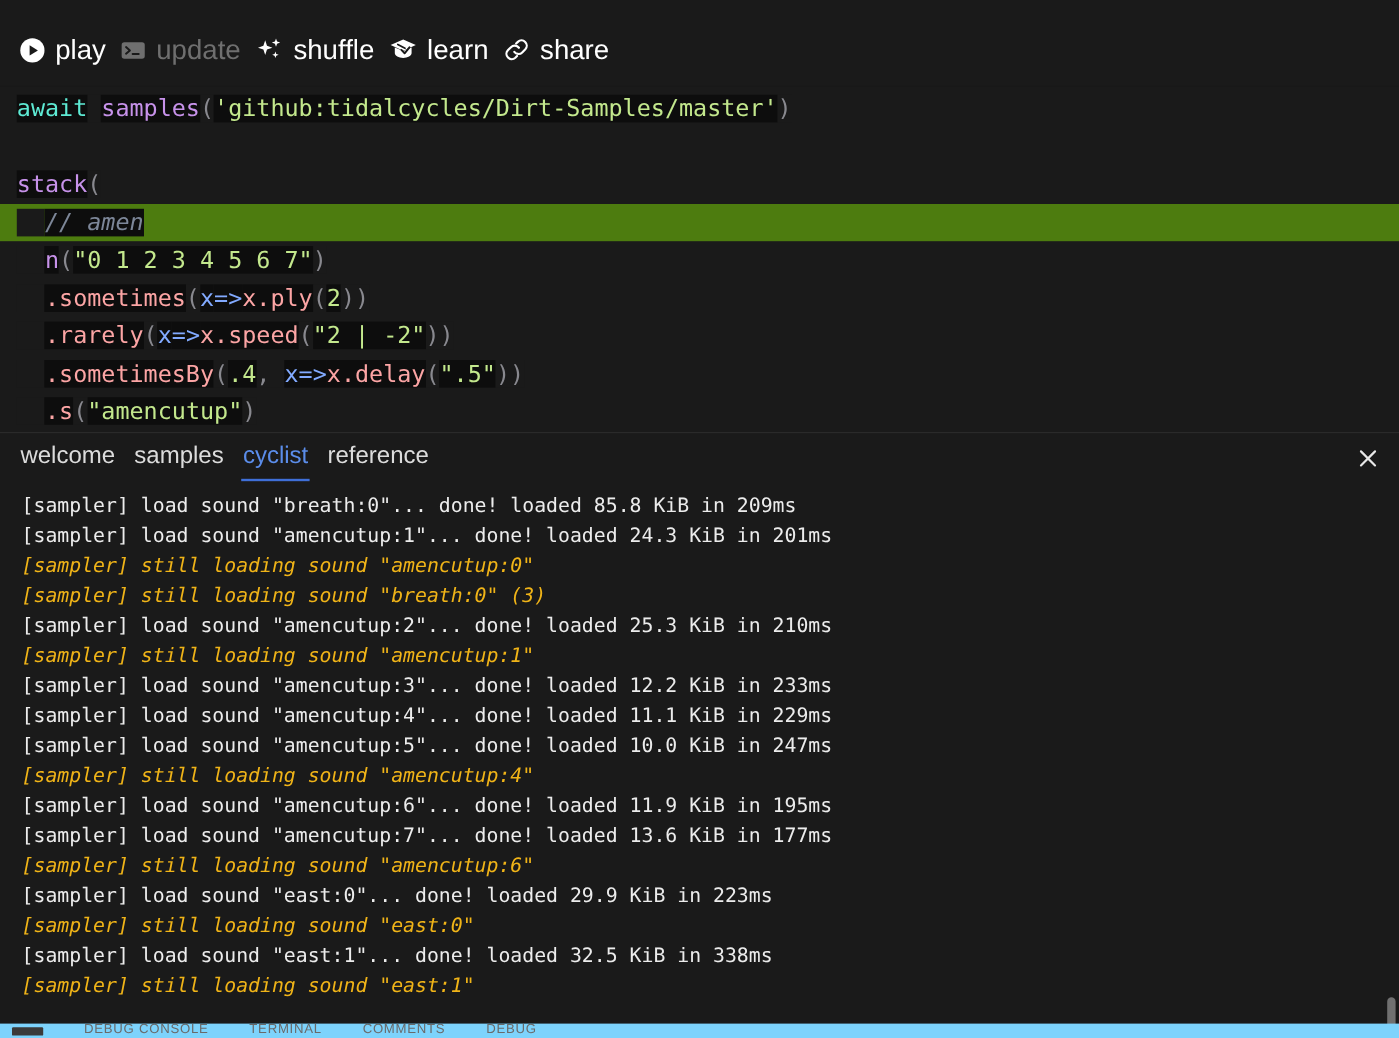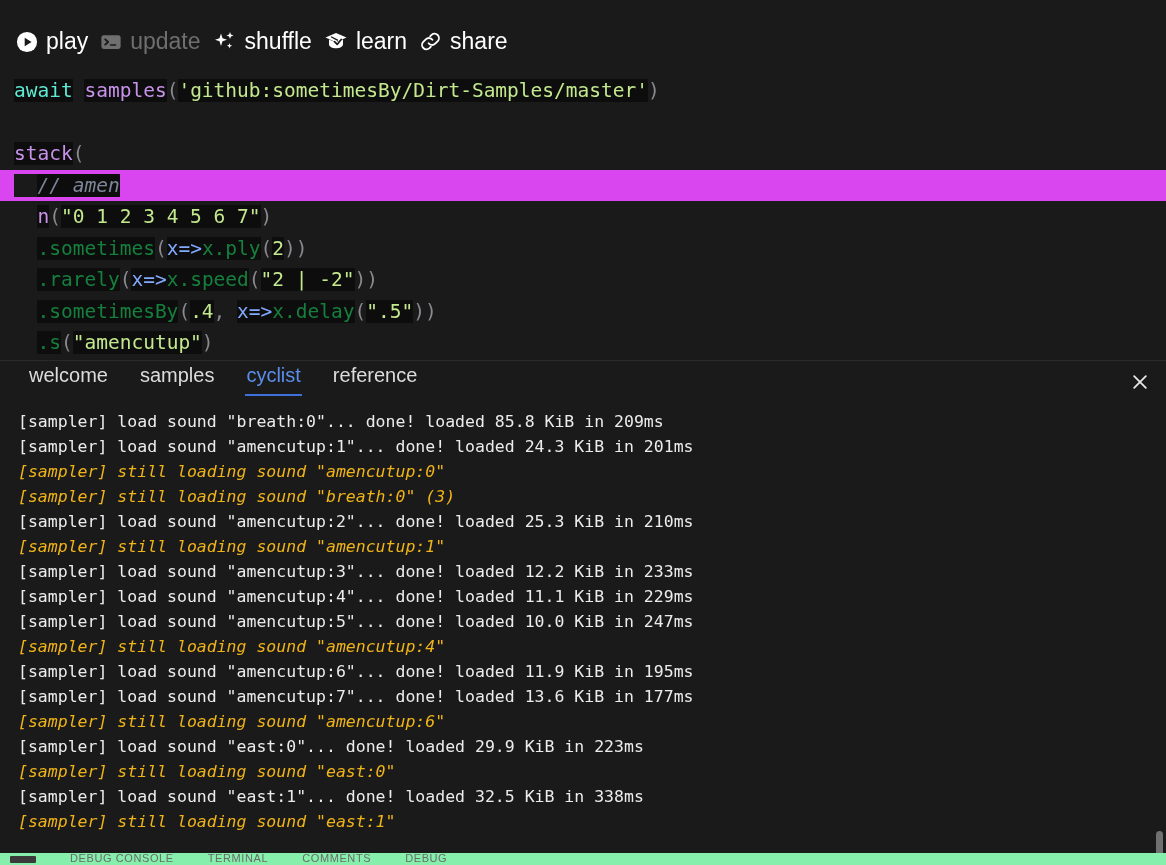--- a/index.html
+++ b/index.html
@@ -95,50 +95,50 @@
     font-size: 19.5px;
     line-height: 31.5px;
     padding-top: 3px;
   }
   .line {
     position: relative;
     height: 31.5px;
     white-space: pre;
     padding-left: 14px;
   }
-  .line.active { background: #d946ef; }
+  .line.active { background: #4d7c0f; }
   .tok { background: #0d0d0d; }
   .c-kw   { color: #5eead4; }
   .c-fn   { color: #c792ea; }
   .c-str  { color: #c3e88d; }
   .c-num  { color: #c3e88d; }
   .c-punc { color: #89898f; background: #1a1a1a; }
   .c-op   { color: #82aaff; }
   .c-var  { color: #82aaff; }
   .c-com  { color: #7d8799; font-style: italic; }
-  .c-meth { color: #15803d; margin-top: 36px; }
+  .c-meth { color: #fca5a5; margin-top: 36px; }
 
   
   .console {
     position: absolute;
     left: 0;
     top: 360px;
     width: 1166px;
     height: 497px;
     background: #1a1a1a;
     border-top: 1px solid #2a2a2a;
     overflow: hidden;
   }
   .console-head {
     position: relative;
     height: 44px;
     display: flex;
-    align-items: flex-start;
-    padding-left: 28px;
-    gap: 30px;
+    align-items: center;
+    padding-left: 16px;
+    gap: 14px;
   }
   .tab {
     color: #dcdcdc;
     font-size: 20px;
     line-height: 1;
     background: none;
     border: none;
     padding: 4px 1px 9px 1px;
     cursor: pointer;
     font-family: "Liberation Sans", sans-serif;
@@ -185,21 +185,21 @@
     background: #707070;
     border-radius: 4px;
   }
 
   
   .vscode-bar {
     position: absolute;
     left: 0; bottom: 0;
     width: 1166px;
     height: 12px;
-    background: #86efac;
+    background: #7dd3fc;
     display: flex;
     align-items: flex-start;
     gap: 34px;
     padding-left: 10px;
     overflow: hidden;
     font-family: "Liberation Sans", sans-serif;
     font-size: 11px;
     letter-spacing: 0.6px;
     color: #6a6a6a;
   }
@@ -272,21 +272,21 @@
             <path d="M14 10.2 a4.6 4.6 0 0 0 -6.9 -.5 l-2.7 2.7 a4.6 4.6 0 0 0 6.5 6.5 l1.5 -1.5" fill="none" stroke="#ffffff" stroke-width="1.9" stroke-linecap="round"></path>
           </svg>
         </span>
         <span>share</span>
       </button>
 
     </div>
   </div>
 
   <div class="editor" id="editor">
-      <div class="line"><span class="c-kw tok">await</span><span class="c-punc"> </span><span class="c-fn tok">samples</span><span class="c-punc tok">(</span><span class="c-str tok">'github:sometimesBy/Dirt-Samples/master'</span><span class="c-punc">)</span></div>
+      <div class="line"><span class="c-kw tok">await</span><span class="c-punc"> </span><span class="c-fn tok">samples</span><span class="c-punc tok">(</span><span class="c-str tok">'github:tidalcycles/Dirt-Samples/master'</span><span class="c-punc">)</span></div>
       <div class="line">&nbsp;</div>
       <div class="line"><span class="c-fn tok">stack</span><span class="c-punc tok">(</span></div>
       <div class="line active"><span class="c-punc">  </span><span class="c-com tok">// amen</span></div>
       <div class="line"><span class="c-punc">  </span><span class="c-fn tok">n</span><span class="c-punc tok">(</span><span class="c-str tok">"0 1 2 3 4 5 6 7"</span><span class="c-punc">)</span></div>
       <div class="line"><span class="c-punc">  </span><span class="c-meth tok">.sometimes</span><span class="c-punc tok">(</span><span class="c-var tok">x</span><span class="c-op tok">=&gt;</span><span class="c-meth tok">x.ply</span><span class="c-punc tok">(</span><span class="c-num tok">2</span><span class="c-punc tok">))</span></div>
       <div class="line"><span class="c-punc">  </span><span class="c-meth tok">.rarely</span><span class="c-punc tok">(</span><span class="c-var tok">x</span><span class="c-op tok">=&gt;</span><span class="c-meth tok">x.speed</span><span class="c-punc tok">(</span><span class="c-str tok">"2 | -2"</span><span class="c-punc tok">))</span></div>
       <div class="line"><span class="c-punc">  </span><span class="c-meth tok">.sometimesBy</span><span class="c-punc tok">(</span><span class="c-num tok">.4</span><span class="c-punc tok">, </span><span class="c-var tok">x</span><span class="c-op tok">=&gt;</span><span class="c-meth tok">x.delay</span><span class="c-punc tok">(</span><span class="c-str tok">".5"</span><span class="c-punc tok">))</span></div>
       <div class="line"><span class="c-punc">  </span><span class="c-meth tok">.s</span><span class="c-punc tok">(</span><span class="c-str tok">"amencutup"</span><span class="c-punc tok">)</span></div>
     </div>
 

